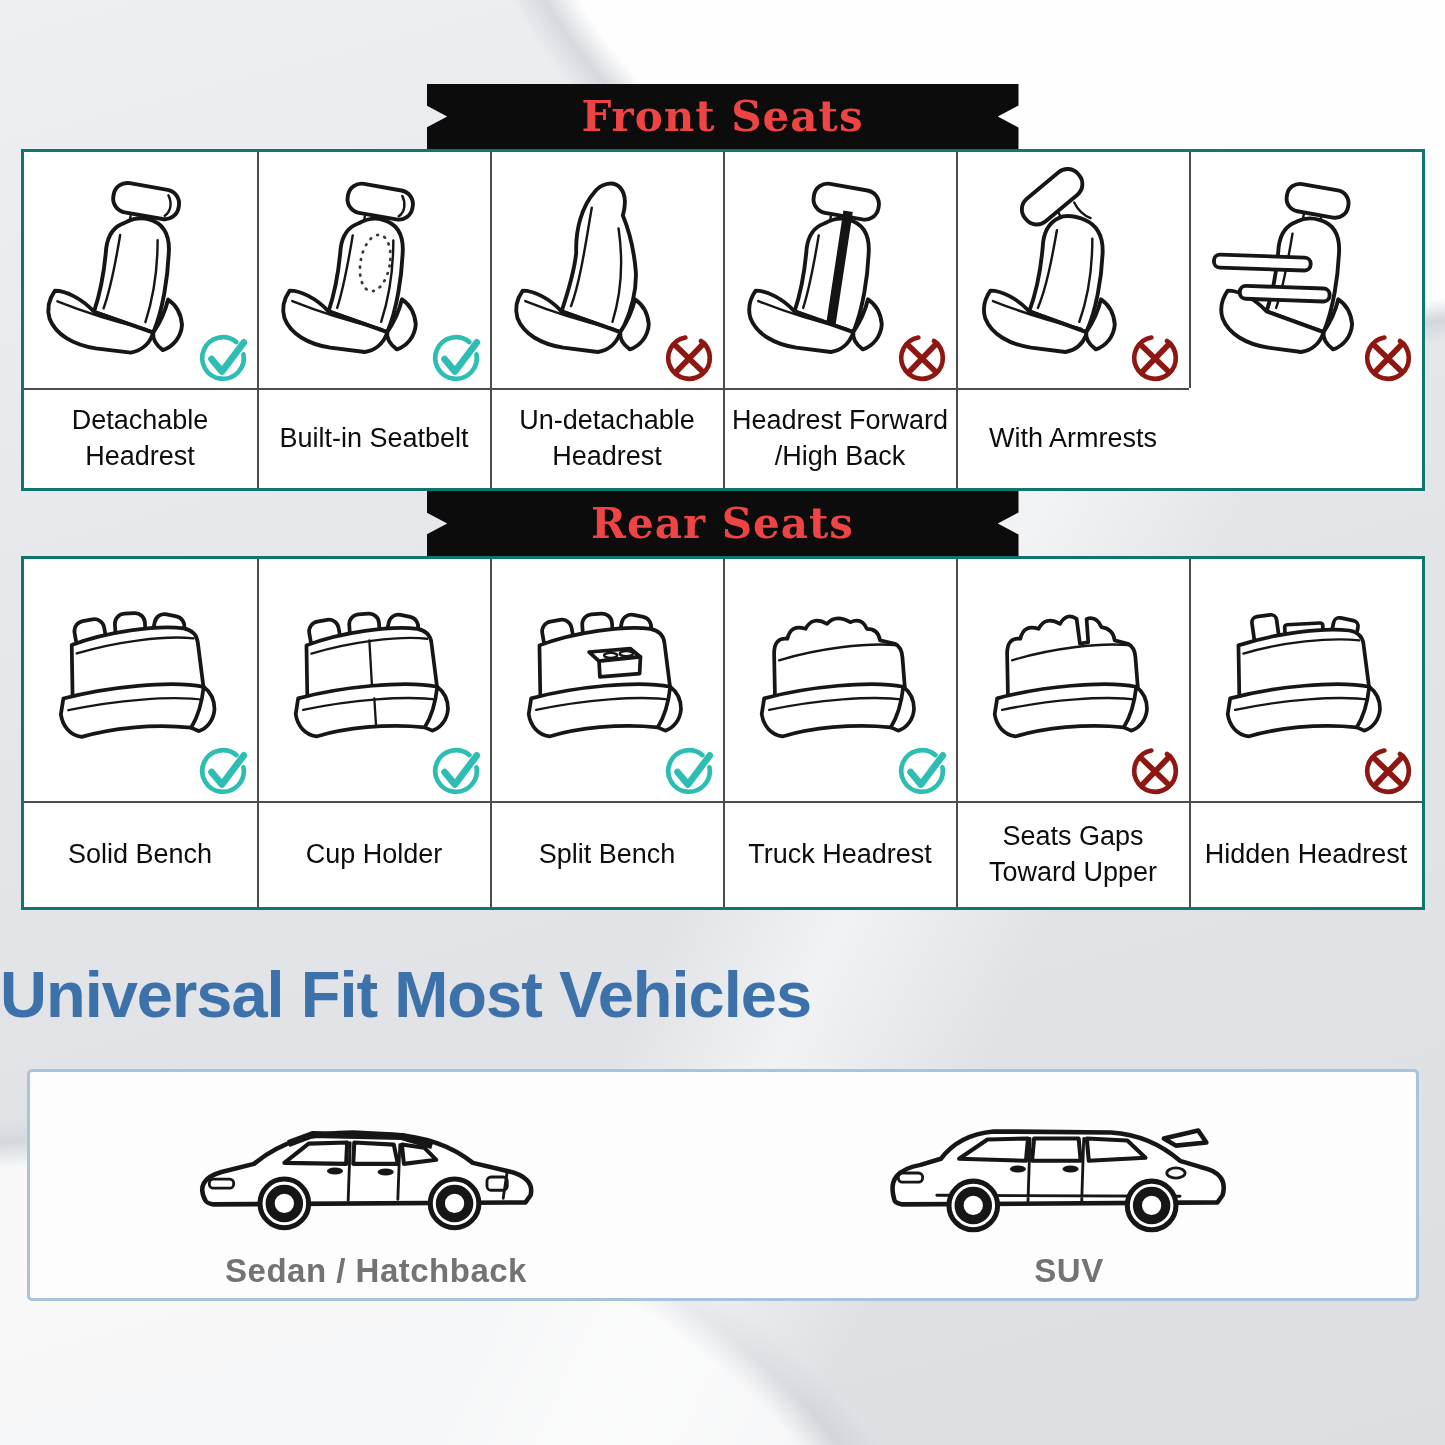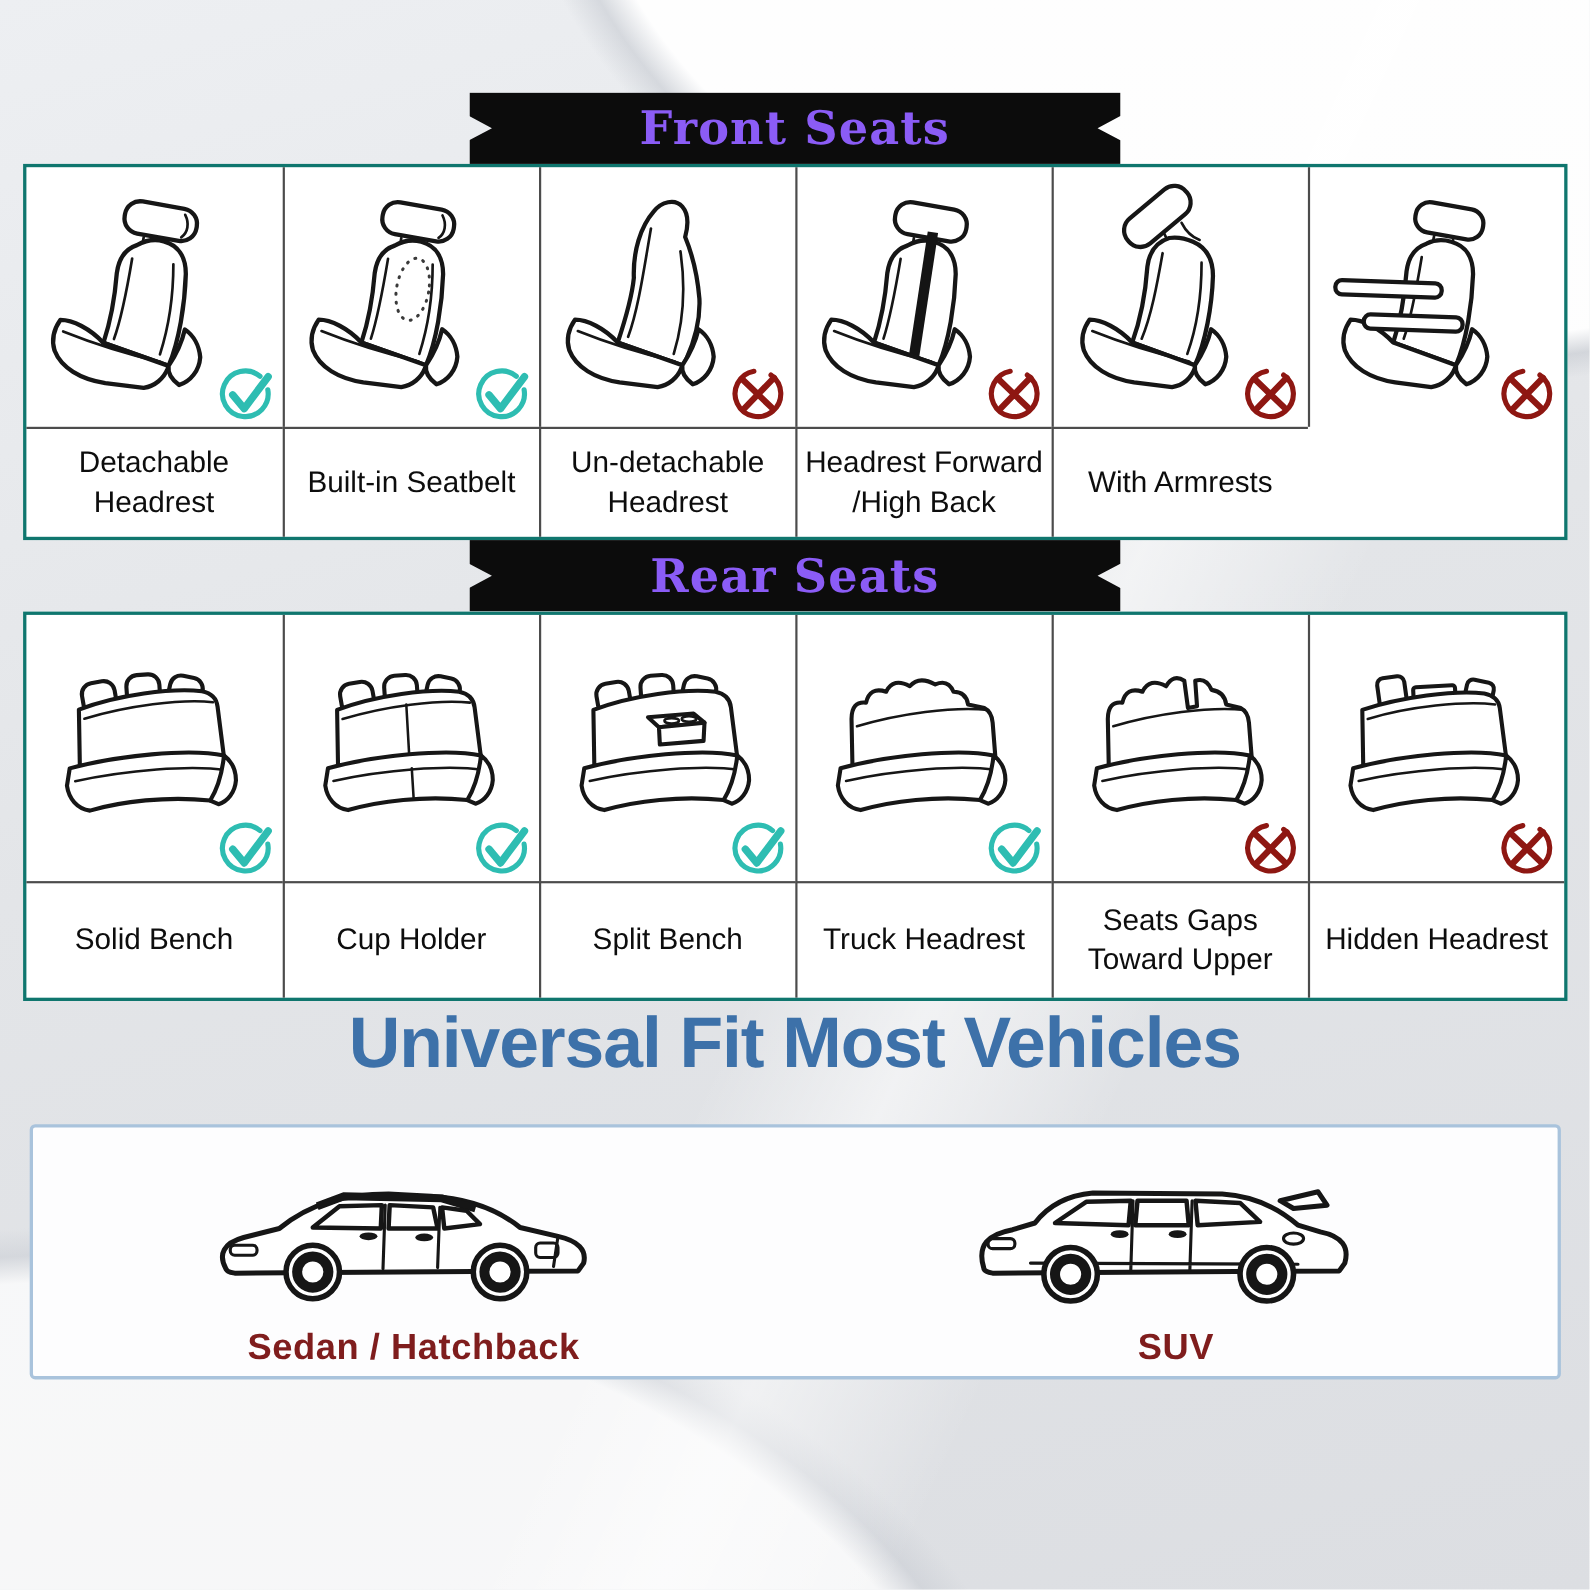--- a/index.html
+++ b/index.html
@@ -6,21 +6,21 @@
   body{
     width:1445px;height:1445px;position:relative;overflow:hidden;
     font-family:"Liberation Sans", sans-serif;color:#111;
     background:
       linear-gradient(115deg, rgba(255,255,255,0) 52%, rgba(255,255,255,.55) 60%, rgba(255,255,255,0) 70%),
       radial-gradient(ellipse 1300px 850px at 88% -12%, rgba(255,255,255,.95) 57%, rgba(196,200,207,.55) 59.5%, rgba(255,255,255,0) 62%),
       radial-gradient(ellipse 1500px 1000px at 6% 118%, rgba(255,255,255,.75) 54%, rgba(200,204,211,.5) 56.5%, rgba(255,255,255,0) 59%),
       linear-gradient(165deg,#edeff2 0%,#e3e5e8 45%,#dcdee2 100%);
   }
   .banner{
-    width:592px;height:65px;margin:0 auto;background:#0c0c0c;color:#8b5cf6;
+    width:592px;height:65px;margin:0 auto;background:#0c0c0c;color:#ef4444;
     display:flex;align-items:center;justify-content:center;
     font-family:"DejaVu Serif", serif;font-weight:700;font-size:42px;letter-spacing:1px;
     clip-path:polygon(0 0,100% 0,100% 33%,96.5% 50%,100% 67%,100% 100%,0 100%,0 67%,3.5% 50%,0 33%);
   }
   .banner.front{margin-top:84px;}
   .banner.rear{}
   .fit-table{
     width:1398px;margin:0 auto;background:#fff;border:3px solid #0f766e;
     display:grid;grid-template-columns:repeat(6,1fr);
   }
@@ -39,31 +39,31 @@
   .status-icon svg{display:none;width:100%;height:100%;}
   .status-icon.yes svg.check{display:block;}
   .status-icon.no svg.cross{display:block;}
   .ln{fill:#fff;stroke:#161616;stroke-width:4.5;stroke-linejoin:round;stroke-linecap:round;}
   .thin{fill:none;stroke:#161616;stroke-width:2.8;stroke-linejoin:round;stroke-linecap:round;}
   .dots{fill:none;stroke:#3a3a3a;stroke-width:3.2;stroke-dasharray:1 8;stroke-linecap:round;}
   .belt{fill:none;stroke:#141414;stroke-width:11;}
   .win{fill:#fff;stroke:#161616;stroke-width:4;stroke-linejoin:round;}
   .dk{fill:#161616;stroke:none;}
   .page-title{
-    text-align:center;font-weight:bold;font-size:65px;letter-spacing:-1px;
+    margin-top:47px;text-align:left;font-weight:bold;font-size:65px;letter-spacing:-1px;
     color:#3d71a9;
   }
   .vehicle-panel{
     width:1386px;margin:37px auto 0;height:218px;background:#fdfdfe;
     border:3px solid #a9c3dc;border-radius:5px;
     display:flex;align-items:flex-end;justify-content:space-around;padding-bottom:8px;box-sizing:content-box;
   }
   .vehicle{display:flex;flex-direction:column;align-items:center;}
   .vehicle svg{height:152px;}
-  .vehicle-label{font-size:33px;font-weight:bold;color:#7f1d1d;margin-top:2px;letter-spacing:.5px;}
+  .vehicle-label{font-size:33px;font-weight:bold;color:#737373;margin-top:2px;letter-spacing:.5px;}
 </style>
 </head>
 <body>
 
 <div class="banner front">
   <span>Front Seats</span>
 </div>
 
 <div class="fit-table front">
 

